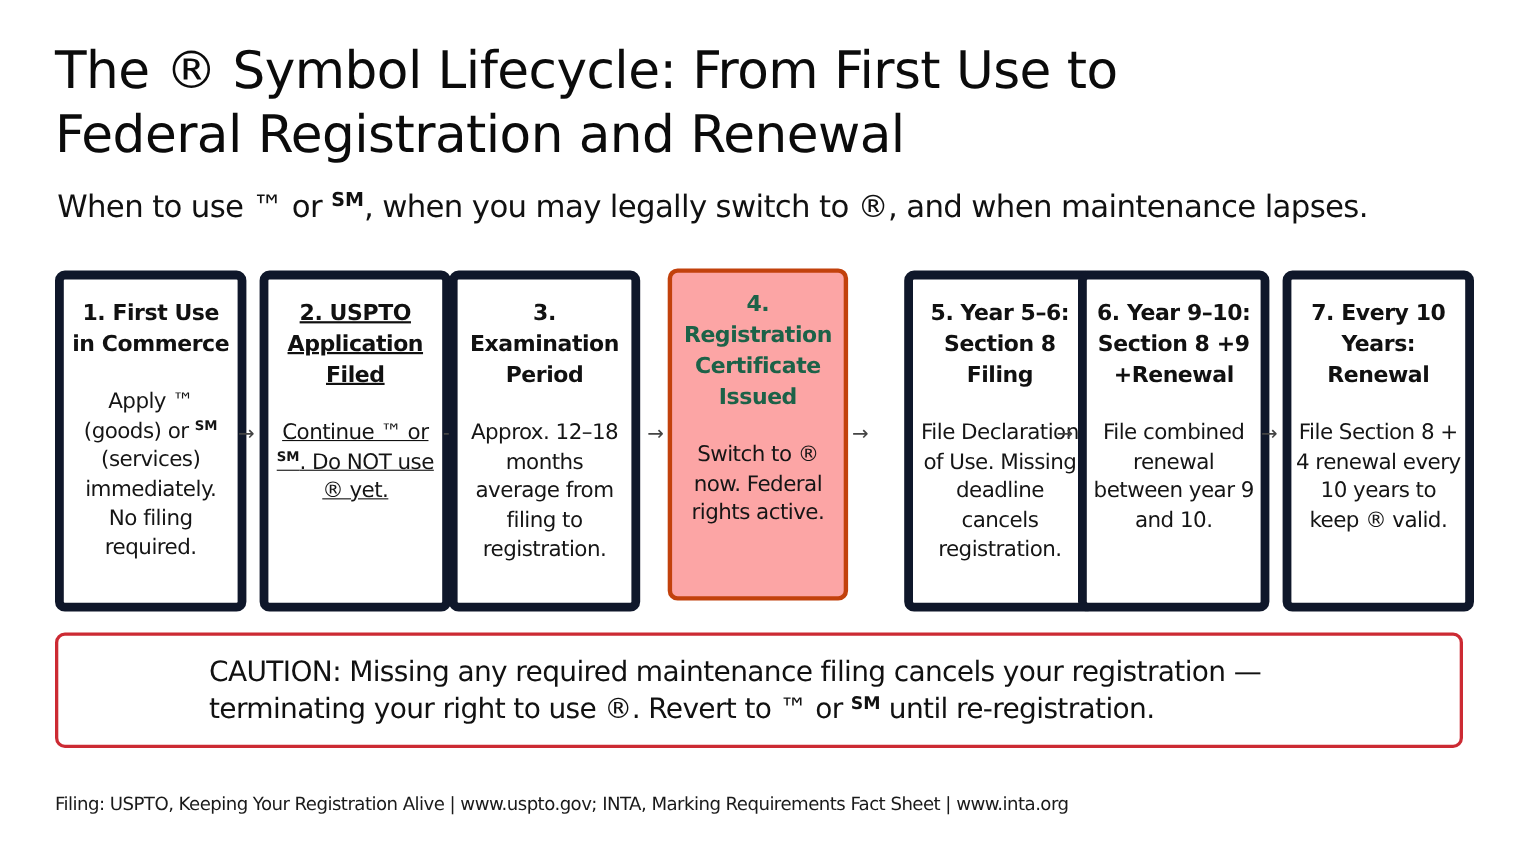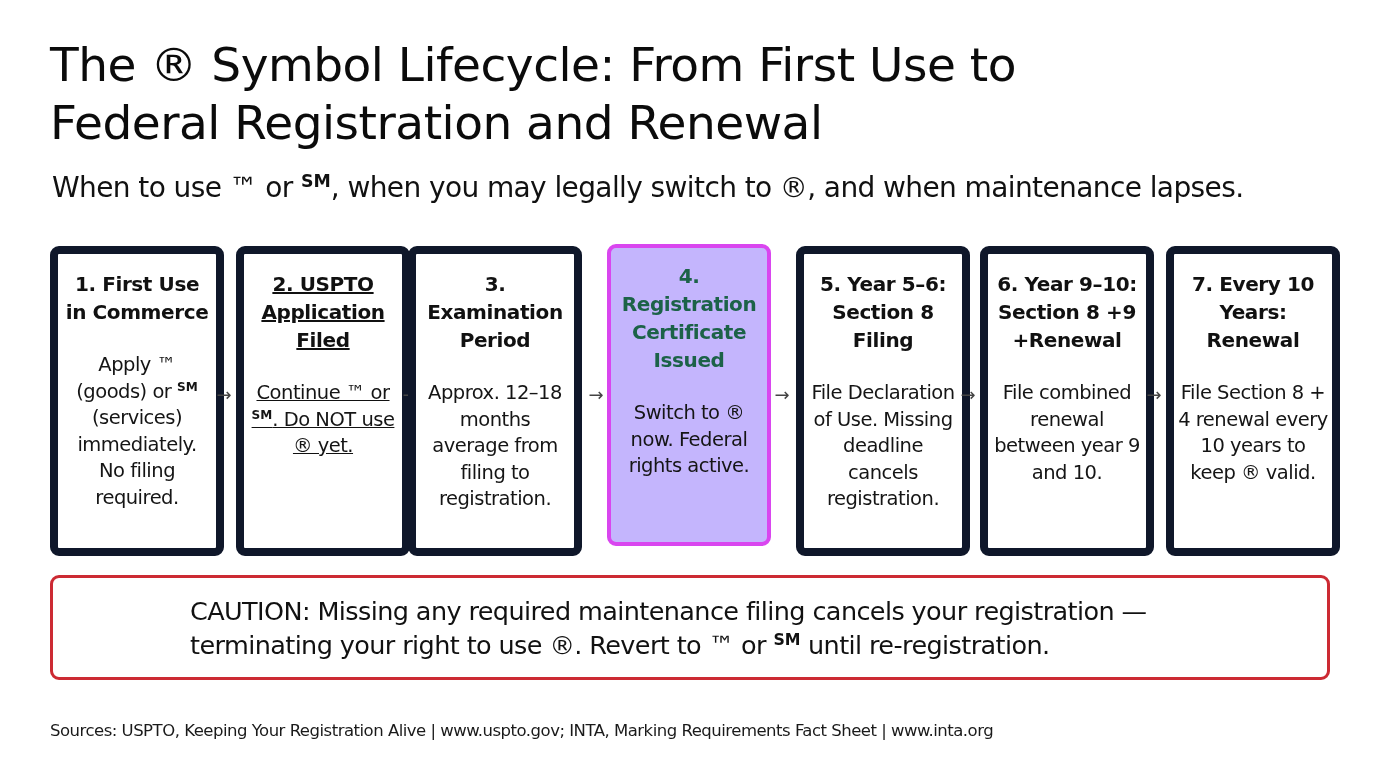--- a/index.html
+++ b/index.html
@@ -16,21 +16,21 @@
     font-size: 28px; line-height: 40px; letter-spacing: -0.6px; color: #111;
   }
   sup.sm { font-size: 0.62em; font-weight: bold; vertical-align: 0.55em; line-height: 0; letter-spacing: 0; }
   .cards { position: absolute; left: 0; top: 0; }
   .card {
     position: absolute; top: 246px; width: 158px; height: 294px;
     border: 8px solid #0f172a; border-radius: 9px; background: #ffffff;
     box-sizing: content-box; text-align: center;
   }
   .card.highlight {
-    border: 4px solid #d946ef; background: #c4b5fd; top: 244px; width: 156px; height: 294px;
+    border: 4px solid #c2410c; background: #fca5a5; top: 244px; width: 156px; height: 294px;
   }
   .card-title {
     margin-top: 16px; font-weight: bold; font-size: 20px; line-height: 28px; color: #111; padding: 0 4px;
     letter-spacing: -0.4px;
   }
   .card.highlight .card-title { color: #1c6248; margin-top: 14px; }
   .card-body {
     margin-top: 26px; font-size: 19.5px; line-height: 26.5px; color: #151515; padding: 0 4px;
     letter-spacing: -0.5px;
   }
@@ -79,21 +79,21 @@
     <div class="card-body">Approx. 12–18 months average from filing to registration.</div>
   </div>
   <div class="arrow" style="left:585px;">→</div>
 
   <div class="card highlight" style="left:607px;">
     <div class="card-title">4. Registration Certificate Issued</div>
     <div class="card-body">Switch to ® now. Federal rights active.</div>
   </div>
   <div class="arrow" style="left:771px;">→</div>
 
-  <div class="card" style="left:796px;">
+  <div class="card" style="left:822px;">
     <div class="card-title">5. Year 5–6: Section 8 Filing</div>
     <div class="card-body">File Declaration of Use. Missing deadline cancels registration.</div>
   </div>
   <div class="arrow" style="left:957px;">→</div>
 
   <div class="card" style="left:980px;">
     <div class="card-title">6. Year 9–10: Section 8 +9 +Renewal</div>
     <div class="card-body">File combined renewal between year 9 and 10.</div>
   </div>
   <div class="arrow" style="left:1143px;">→</div>
@@ -104,13 +104,13 @@
   </div>
 </div>
 
 <div class="caution">
   <div class="caution-text">
     <div>CAUTION: Missing any required maintenance filing cancels your registration —</div>
     <div><span>terminating your right to use ®. Revert to ™ or </span><sup class="sm">SM</sup><span> until re-registration.</span></div>
   </div>
 </div>
 
-<div class="sources">Sources: USPTO, Keeping Your Registration Alive | www.uspto.gov; INTA, Marking Requirements Fact Sheet | www.inta.org</div>
+<div class="sources">Filing: USPTO, Keeping Your Registration Alive | www.uspto.gov; INTA, Marking Requirements Fact Sheet | www.inta.org</div>
 
 </body></html>

